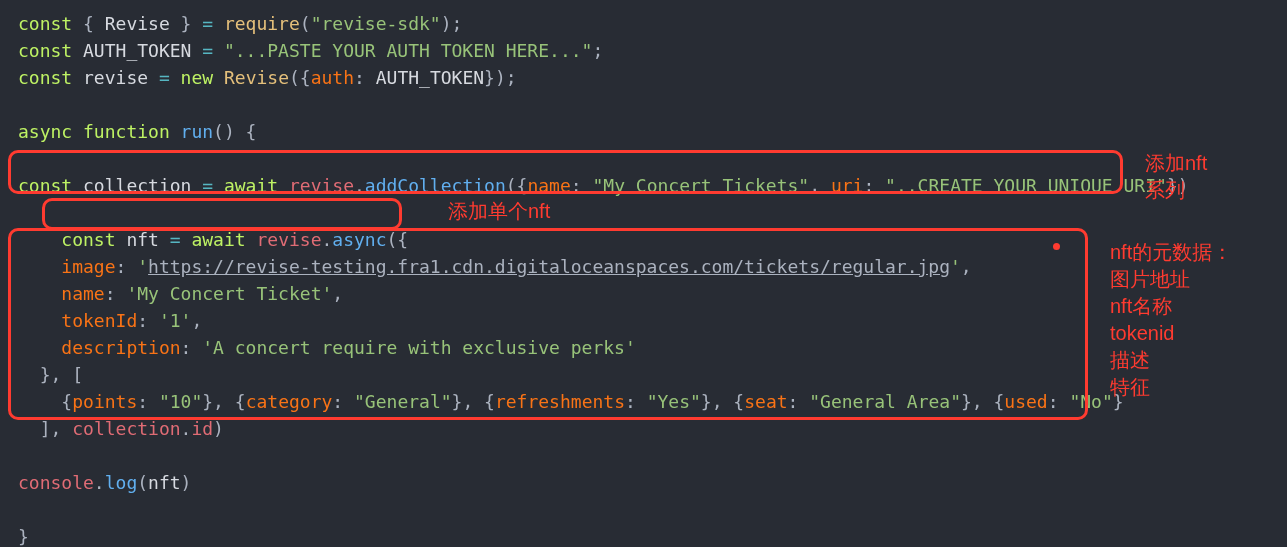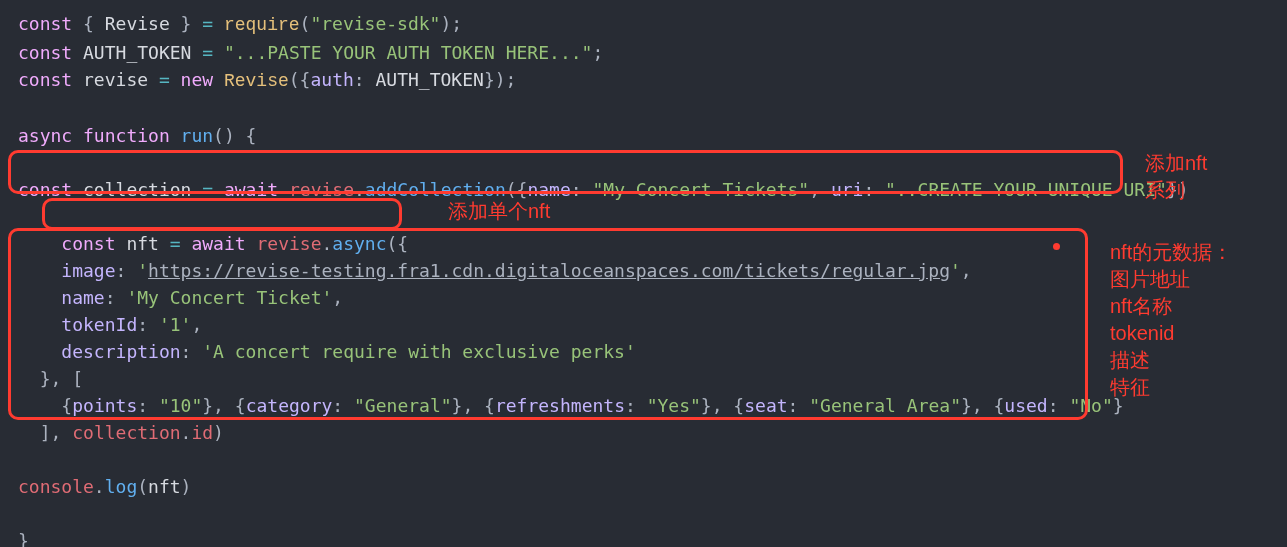--- a/index.html
+++ b/index.html
@@ -14,26 +14,26 @@
     overflow: hidden;
     position: relative;
     padding: 10px 0 0 0;
   }
   pre {
     font-family: inherit;
     white-space: pre;
     margin: 0;
     padding-left: 18px;
   }
-  .kw   { color: #f0abfc; }    
+  .kw   { color: #bef264; }    
   .fn   { color: #61afef; margin-top: 40px; }    
   .var  { color: #e06c75; }    
-  .prop { color: #c4b5fd; }    
+  .prop { color: #f97316; }    
   .str  { color: #98c379; }    
-  .yel  { color: #e5c07b; font-family: Liberation Mono, monospace; }    
+  .yel  { color: #e5c07b; }    
   .punc { color: #abb2bf; }
   .op   { color: #56b6c2; }    
   .white{ color: #d7dae0; }
   .url  { text-decoration: underline; color: #abb2bf; margin-top: 8px; }
 
   
   .ann-box {
     position: absolute;
     border: 3px solid #ff3b30;
     border-radius: 10px;

